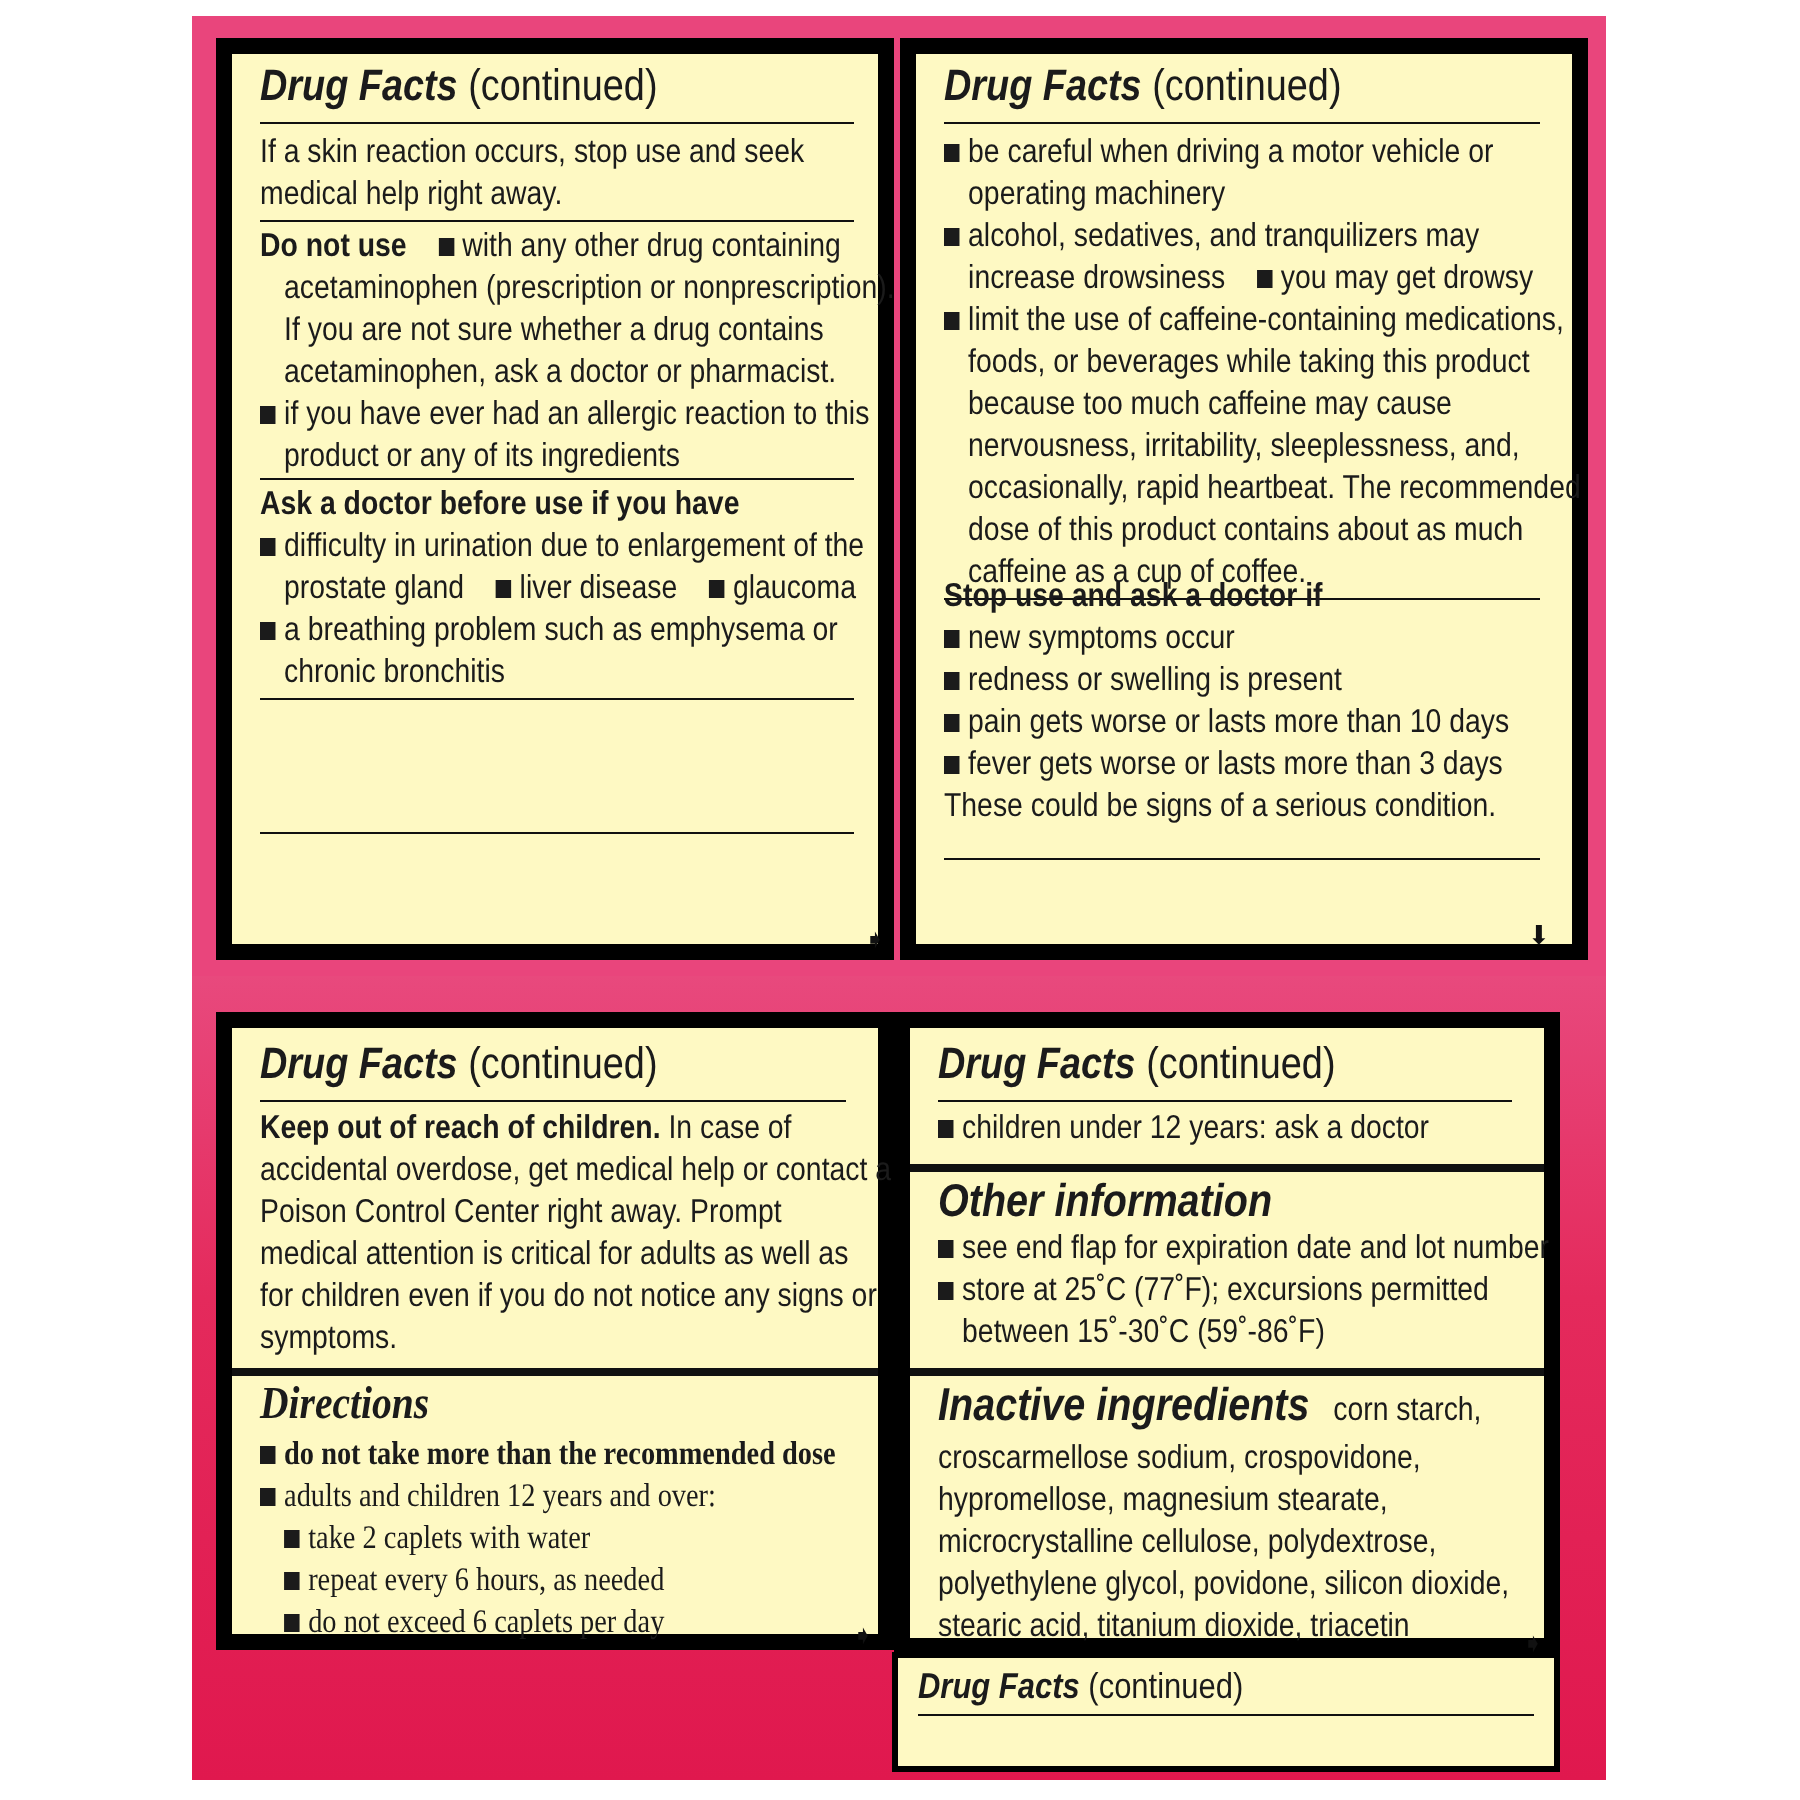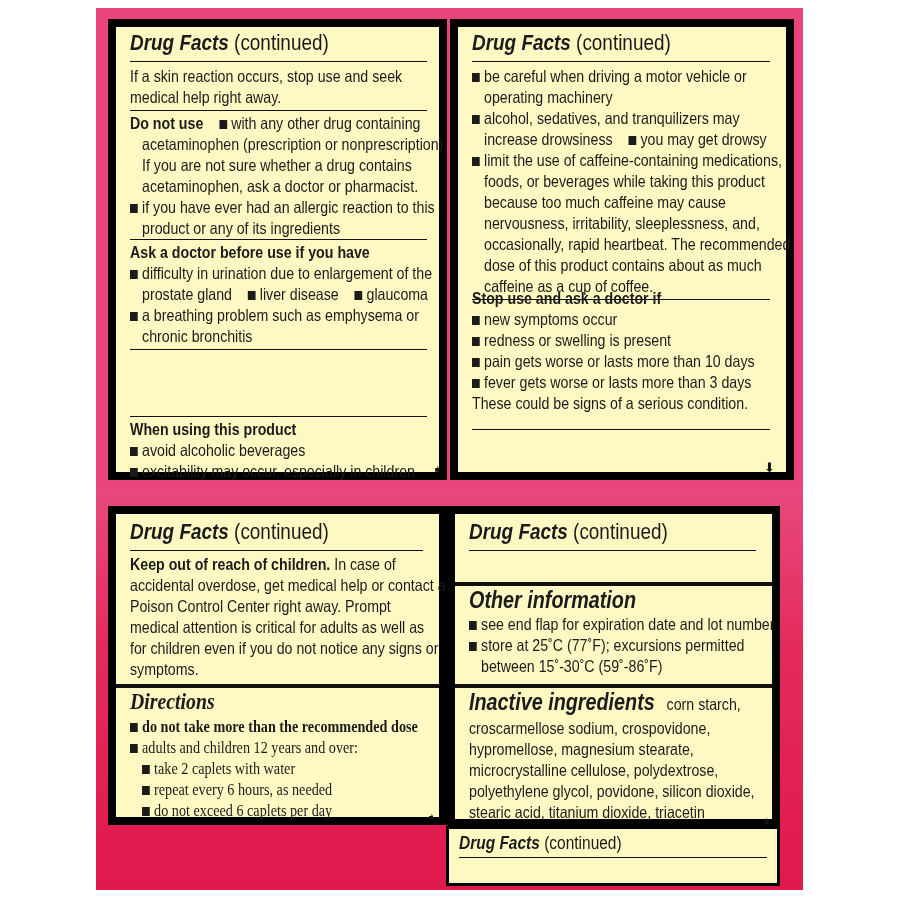--- a/index.html
+++ b/index.html
@@ -49,25 +49,20 @@
   <div class="thinrule" style="top:212px;"></div>
   <div class="sec" style="top:215px;">
     <span class="line h-bold">Ask a doctor before use if you have</span>
     <span class="line"><span class="sq"></span><span>difficulty in urination due to enlargement of the</span></span>
     <span class="line ind"><span>prostate gland</span>&nbsp;&nbsp;&nbsp;&nbsp;<span class="sq"></span><span>liver disease</span>&nbsp;&nbsp;&nbsp;&nbsp;<span class="sq"></span><span>glaucoma</span></span>
     <span class="line"><span class="sq"></span><span>a breathing problem such as emphysema or</span></span>
     <span class="line ind">chronic bronchitis</span>
   </div>
   <div class="thinrule" style="top:322px;"></div>
   <div class="thinrule" style="top:389px;"></div>
-  <div class="sec" style="top:392px;">
-    <span class="line h-bold">When using this product</span>
-    <span class="line"><span class="sq"></span><span>avoid alcoholic beverages</span></span>
-    <span class="line"><span class="sq"></span><span>excitability may occur, especially in children</span></span>
-  </div>
   <span class="arrow" style="left:316px; top:435px;">➧</span>
 </div>
 
 <div class="panel" style="left:450px; top:19px; width:344px; height:461px;">
   <div class="sec" style="top:2px;">
     <div class="df-title"><b>Drug Facts</b><span> (continued)</span></div>
   </div>
   <div class="thinrule" style="top:34px; right:16px;"></div>
   <div class="sec" style="top:39px;">
     <span class="line"><span class="sq"></span><span>be careful when driving a motor vehicle or</span></span>
@@ -117,20 +112,23 @@
     <span class="line ind"><span class="sq"></span><span>do not exceed 6 caplets per day</span></span>
     <span class="arrow" style="left:310px; top:122px;">➧</span>
   </div>
 </div>
 
 <div class="panel" style="left:447px; top:506px; width:333px; height:321px;">
   <div class="sec" style="top:4px;">
     <div class="df-title"><b>Drug Facts</b><span> (continued)</span></div>
   </div>
   <div class="thinrule" style="top:36px; right:16px;"></div>
+  <div class="sec" style="top:40px;">
+    <span class="line"><span class="sq"></span><span>children under 12 years: ask a doctor</span></span>
+  </div>
   <div class="sec divided" style="top:68px; height:100px;">
     <div class="h-big" style="transform:scaleX(0.86); transform-origin:left top; white-space:nowrap;">Other information</div>
     <span class="line"><span class="sq"></span><span>see end flap for expiration date and lot number</span></span>
     <span class="line"><span class="sq"></span><span>store at 25˚C (77˚F); excursions permitted</span></span>
     <span class="line ind">between 15˚-30˚C (59˚-86˚F)</span>
   </div>
   <div class="sec divided" style="top:170px; height:143px;">
     <span class="line" style="line-height:28px;"><span class="h-big">Inactive ingredients</span>&nbsp;&nbsp;&nbsp;<span>corn starch,</span></span>
     <span class="line">croscarmellose sodium, crospovidone,</span>
     <span class="line">hypromellose, magnesium stearate,</span>

